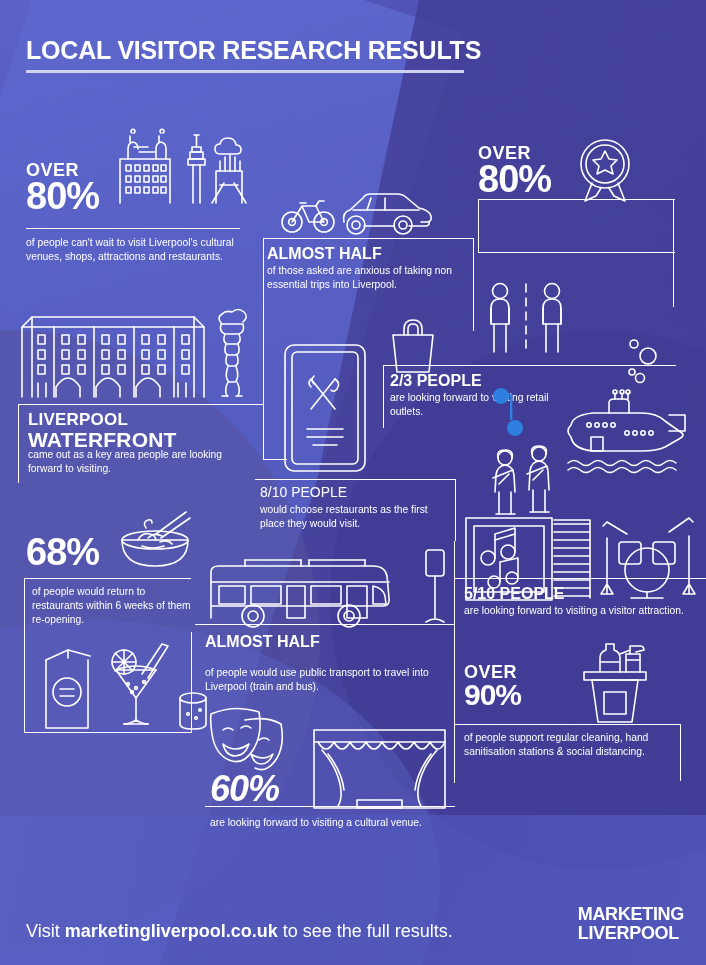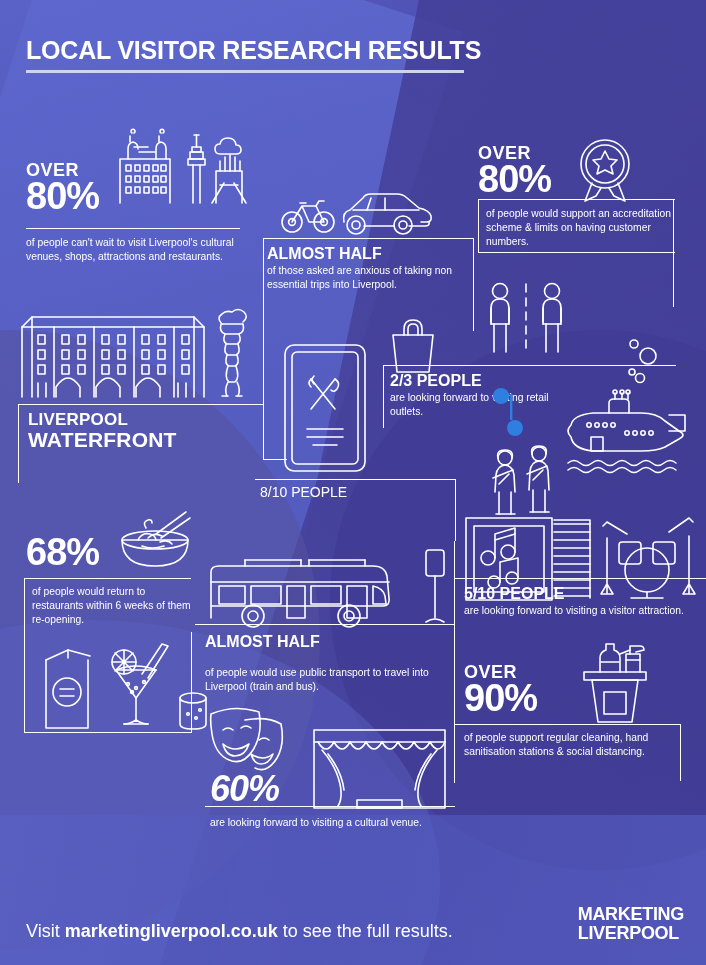--- a/index.html
+++ b/index.html
@@ -126,21 +126,20 @@
     <div class="big-num" style="font-size:38px;margin-top:-2px;">80%</div>
   </div>
   <svg class="ico abs" style="left:575px;top:138px;" width="60" height="66" viewBox="0 0 60 66">
     <circle cx="30" cy="26" r="24"></circle>
     <circle cx="30" cy="26" r="19"></circle>
     <path d="M30 13 l4 8 8 1 -6 6 2 8 -8 -4 -8 4 2 -8 -6 -6 8 -1 z"></path>
     <path d="M17 45 L10 63 L21 58 L26 50"></path>
     <path d="M43 45 L50 63 L39 58 L34 50"></path>
   </svg>
   <div class="boxline" style="left:478px;top:199px;width:196px;height:52px;border-right:none;"></div>
-  <div class="abs body-txt" style="left:486px;top:207px;width:186px;">of people would support an accreditation scheme &amp; limits on having customer numbers.</div>
   <div class="line lv" style="left:673px;top:199px;height:108px;"></div>
 
   <svg class="ico abs" style="left:281px;top:196px;" width="54" height="38" viewBox="0 0 54 38">
     <circle cx="11" cy="26" r="10"></circle>
       <circle cx="43" cy="26" r="10"></circle>
     <circle cx="11" cy="26" r="3.4"></circle>
       <circle cx="43" cy="26" r="3.4"></circle>
     <path d="M11 26 L21 10 L35 10 L43 26 M21 10 L28 26 M28 26 L43 26"></path>
     <path d="M19 7 h6 M35 10 l3 -5 h5"></path>
   </svg>
@@ -201,20 +200,21 @@
     <path d="M13 26 q-3 8 2 10 h10 q5 -2 2 -10"></path>
     <path d="M14 36 q-3 9 2 11 h8 q5 -2 2 -11"></path>
     <path d="M15 47 q-3 9 2 11 h6 q5 -2 2 -11"></path>
     <path d="M16 58 q-4 12 1 16 h6 q5 -4 1 -16"></path>
     <path d="M16 74 q-4 8 -1 14 M25 74 q4 8 1 14"></path>
     <path d="M10 88 h6 M24 88 h6"></path>
   </svg>
   <div class="boxline" style="left:18px;top:404px;width:245px;height:78px;border-right:none;border-bottom:none;"></div>
   <div class="abs head" style="left:28px;top:410px;font-size:17px;">LIVERPOOL</div>
   <div class="abs head" style="left:28px;top:428px;font-size:21px;">WATERFRONT</div>
+  <div class="abs body-txt" style="left:28px;top:448px;width:225px;">came out as a key area people are looking forward to visiting.</div>
 
   <svg class="ico abs" style="left:389px;top:317px;" width="48" height="58" viewBox="0 0 48 58">
     <path d="M4 18 H44 L40 55 H8 Z"></path>
     <path d="M15 18 V12 q0 -9 9 -9 q9 0 9 9 V18"></path>
     <path d="M19 18 V12 q0 -5 5 -5 q5 0 5 5 V18"></path>
   </svg>
   <svg class="ico abs" style="left:486px;top:282px;" width="80" height="75" viewBox="0 0 80 75">
     <circle cx="14" cy="9" r="7.5"></circle>
     <path d="M14 17 q-9 0 -9 9 V42 M14 17 q9 0 9 9 V42"></path>
     <path d="M5 26 V40 M23 26 V40"></path>
@@ -237,20 +237,21 @@
     <rect x="9" y="9" width="66" height="112" rx="5"></rect>
     <path d="M28 36 L52 66 M52 36 L28 66" stroke-width="1.8"></path>
     <path d="M28 36 q-4 4 0 8 M31 33 q-4 4 0 8"></path>
     <path d="M52 36 q6 4 2 10 q-3 4 -6 1"></path>
     <path d="M24 86 H60 M24 94 H60 M30 102 H54"></path>
   </svg>
   <div class="line lh" style="left:263px;top:459px;width:24px;"></div>
   <div class="boxline" style="left:255px;top:479px;width:200px;height:62px;border-top:none;border-left:none;border-bottom:none;"></div>
   <div class="line lh" style="left:255px;top:479px;width:200px;"></div>
   <div class="abs" style="left:260px;top:484px;font-size:14px;font-weight:normal;">8/10 PEOPLE</div>
+  <div class="abs body-txt" style="left:260px;top:503px;width:192px;">would choose restaurants as the first place they would visit.</div>
 
   <svg class="ico abs" style="left:116px;top:508px;" width="78" height="66" viewBox="0 0 78 66">
     <path d="M6 32 q0 26 33 26 q33 0 33 -26 z"></path>
     <ellipse cx="39" cy="32" rx="33" ry="9"></ellipse>
     <path d="M22 32 q4 -8 12 -6 q5 1 6 6"></path>
     <path d="M32 30 q6 -6 14 -2"></path>
     <path d="M44 34 q8 -3 12 2"></path>
     <path d="M26 38 q10 4 22 0"></path>
     <path d="M40 26 L70 4 M45 30 L74 10"></path>
     <path d="M30 20 q-4 -6 2 -8 q4 -1 4 3"></path>
@@ -391,21 +392,21 @@
     <rect x="36" y="54" width="22" height="22"></rect>
     <path d="M32 34 V20 q0 -6 6 -8 V6 h8 V12 q6 2 6 8 V34"></path>
     <path d="M33 24 h18"></path>
     <path d="M58 34 V16 h14 V34"></path>
     <path d="M58 22 h14"></path>
     <path d="M62 16 V8 h10 q4 0 4 4 l-8 2"></path>
     <path d="M62 12 L52 16"></path>
   </svg>
   <div class="abs" style="left:464px;top:662px;">
     <div class="over-lbl" style="font-size:18px;">OVER</div>
-    <div class="big-num" style="font-size:38px;margin-top:-2px;">90%</div>
+    <div class="big-num" style="font-size:30px;margin-top:-2px;">90%</div>
   </div>
   <div class="boxline" style="left:454px;top:724px;width:226px;height:56px;border-left:none;border-bottom:none;"></div>
   <div class="abs body-txt" style="left:464px;top:731px;width:216px;">of people support regular cleaning, hand sanitisation stations &amp; social distancing.</div>
 
   <svg class="ico abs" style="left:205px;top:706px;" width="92" height="70" viewBox="0 0 92 70">
     <path d="M6 8 q24 -10 48 -2 q4 22 -6 38 q-10 16 -24 10 q-14 -6 -17 -26 q-2 -12 -1 -20 z"></path>
     <path d="M18 24 q5 -4 10 0 M36 22 q5 -4 10 0"></path>
     <path d="M18 38 q12 10 26 0 q-4 12 -14 12 q-9 0 -12 -12 z"></path>
     <path d="M40 14 q22 -4 36 4 q4 20 -4 34 q-10 16 -22 10"></path>
     <path d="M54 34 q5 -4 10 0"></path>

